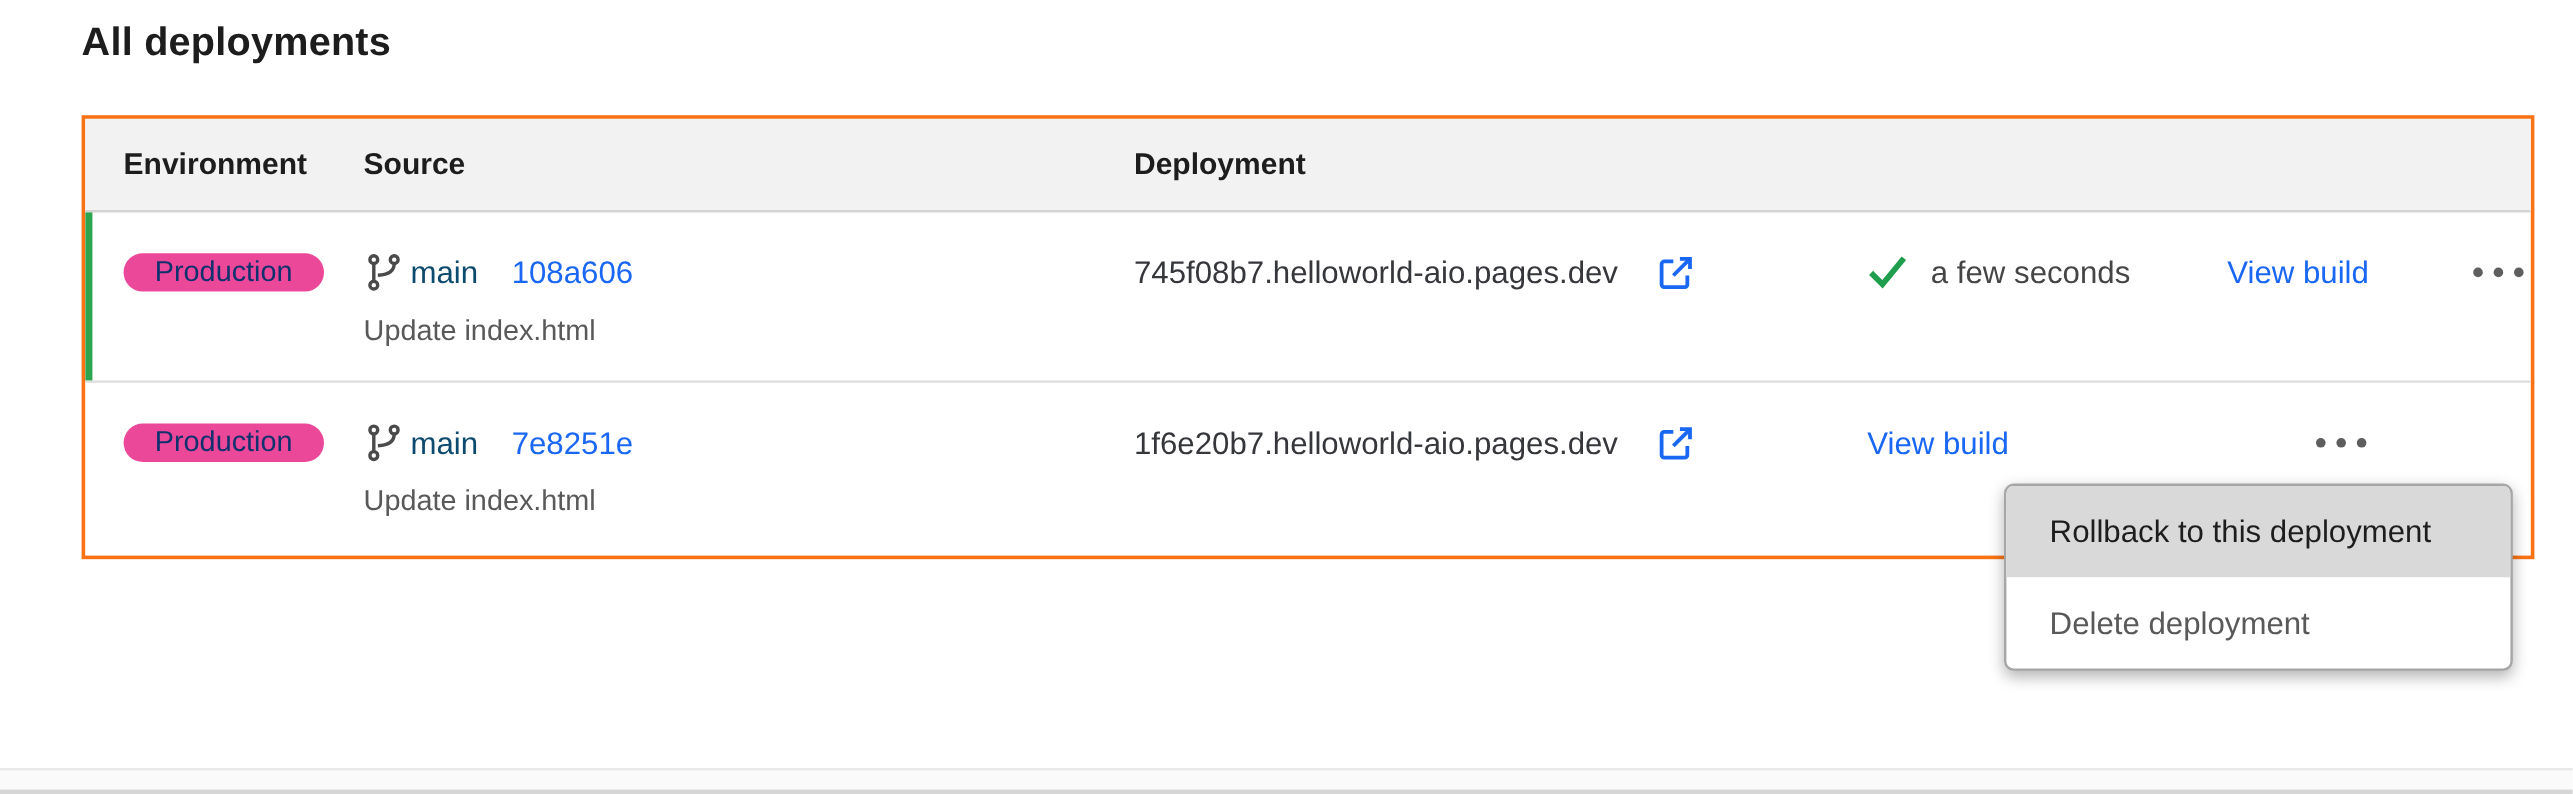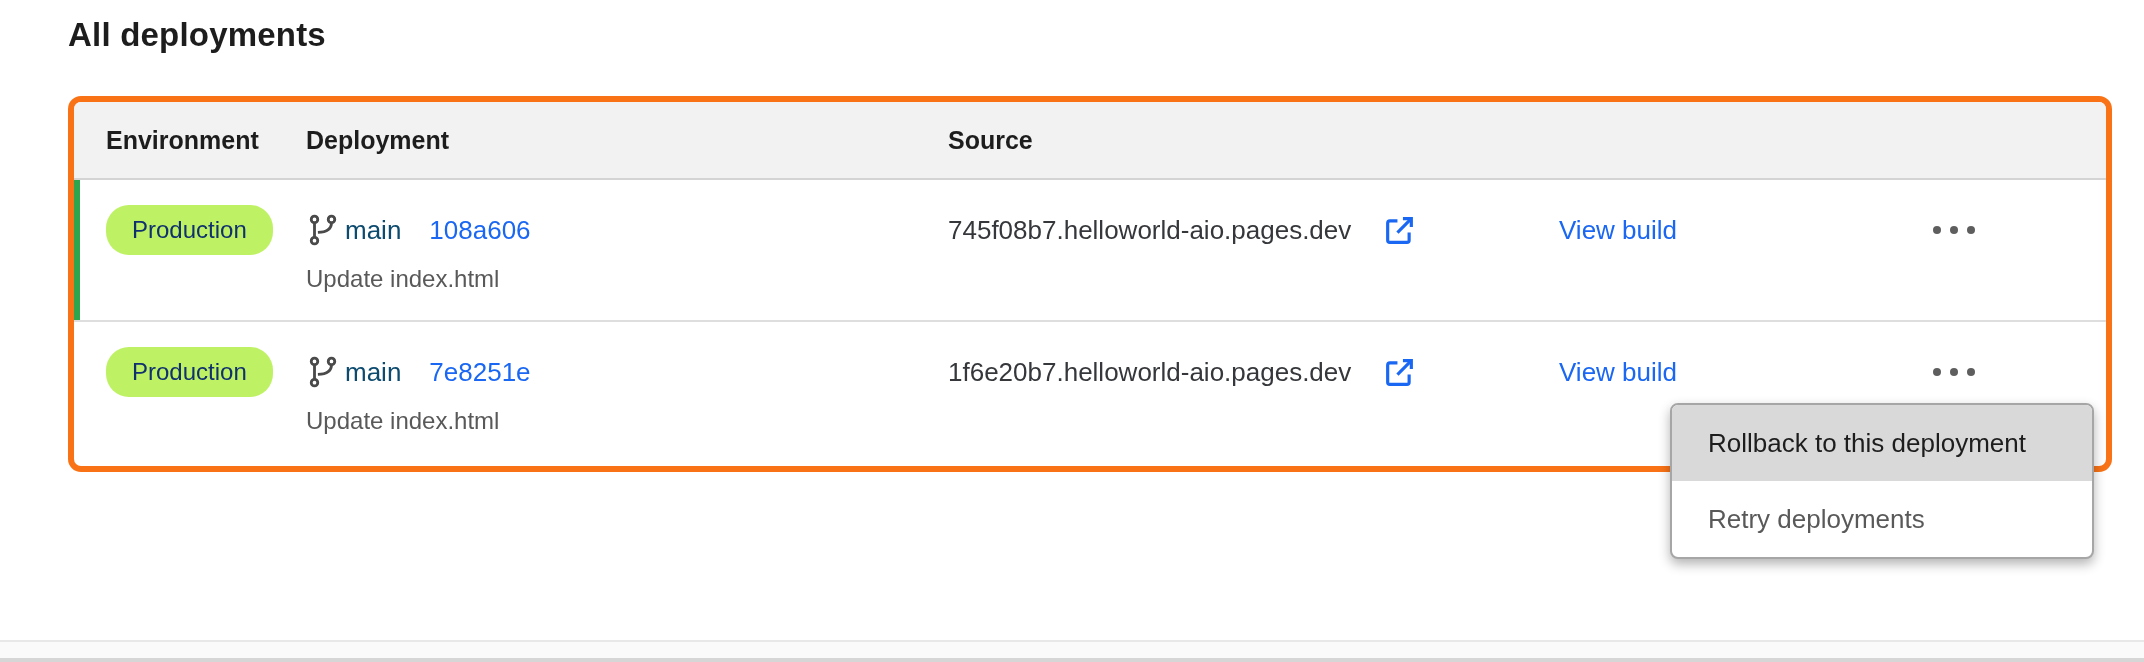--- a/index.html
+++ b/index.html
@@ -9,21 +9,21 @@
     font-family:"Liberation Sans", sans-serif;
     -webkit-font-smoothing:antialiased;
   }
   .page-title {
     position:absolute; left:68px; top:16px; margin:0;
     font-size:33px; font-weight:600; color:#1d1d1d; letter-spacing:0.2px;
   }
   
   .deploy-table {
     position:absolute; left:68px; top:96px; width:2044px;
-    border:6px solid #f97316; border-radius:13px; background:#fff;
+    border:3px solid #f97316; border-radius:0; background:#fff;
     box-sizing:border-box; overflow:hidden;
   }
   .grid-cols {
     display:grid;
     grid-template-columns:200px 642px 611px 300px 190px 1fr;
     padding:0 28px 0 32px;
   }
   .thead {
     height:76px; align-items:center;
     background:#f2f2f2; border-bottom:2px solid #d4d4d4;
@@ -34,22 +34,22 @@
     position:relative; height:142px; box-sizing:border-box;
     padding-top:26px; padding-bottom:0; align-items:start;
   }
   .trow.first { border-bottom:2px solid #dedede; }
   .trow.second { height:144px; }
   .active-bar {
     position:absolute; left:0; top:0; bottom:0; width:6px; background:#2da44e;
   }
   .lineA { display:flex; align-items:center; height:48px; }
   .badge {
-    display:inline-flex; align-items:center; height:50px; padding:0 26px;
-    border-radius:23px; background:#bef264; color:#10316e; font-size:24px;
+    display:inline-flex; align-items:center; height:32px; padding:0 26px;
+    border-radius:23px; background:#ec4899; color:#10316e; font-size:24px;
   }
   .branch-icon svg { width:34px; height:34px; display:block; }
   .branch-name { font-size:26px; font-weight:400; color:#0c4a6e; margin-left:5px; }
   .commit-link { font-size:26px; color:#1967f2; text-decoration:none; margin-left:28px; cursor:pointer; }
   .commit-msg { margin-top:11px; font-size:24px; color:#595959; }
   .url-wrap { gap:32px; }
   .url-text { font-size:26px; color:#35373b; text-decoration:none; cursor:pointer; }
   .ext-icon svg { width:33px; height:33px; display:block; }
   .status-wrap { gap:19px; font-size:26px; color:#454545; }
   .check-icon svg { width:34px; height:34px; display:block; }
@@ -83,22 +83,22 @@
 </style>
 </head>
 <body>
 
 <h1 class="page-title">All deployments</h1>
 
 <section class="deploy-table">
 
   <div class="thead grid-cols">
     <div>Environment</div>
+    <div>Source</div>
     <div>Deployment</div>
-    <div>Source</div>
   </div>
 
   <div class="trow first grid-cols">
     <span class="active-bar"></span>
     <div class="lineA">
       <span class="badge">Production</span>
     </div>
     <div>
       <div class="lineA">
         <span class="branch-icon">
@@ -116,20 +116,28 @@
     </div>
     <div class="lineA url-wrap">
       <a class="url-text">745f08b7.helloworld-aio.pages.dev</a>
       <a class="ext-icon">
         <svg viewBox="0 0 24 24" fill="none" stroke="#1967f2" stroke-width="2.3">
           <path d="M19 13.5 V19 a1.6 1.6 0 0 1 -1.6 1.6 H5 A1.6 1.6 0 0 1 3.4 19 V6.6 A1.6 1.6 0 0 1 5 5 h5.5"></path>
           <polyline points="14.5 3.4 20.6 3.4 20.6 9.5"></polyline>
           <line x1="10.5" y1="13.5" x2="20.4" y2="3.6"></line>
         </svg>
       </a>
+    </div>
+    <div class="lineA status-wrap">
+      <span class="check-icon">
+        <svg viewBox="0 0 24 24" fill="none" stroke="#1f9e4e" stroke-width="3.4" stroke-linecap="square">
+          <polyline points="3.5 13.5 9 19 20.5 5"></polyline>
+        </svg>
+      </span>
+      <span>a few seconds</span>
     </div>
     <div>
       <a class="view-link">View build</a>
     </div>
     <div class="lineA dots-cell">
       <button class="dots-btn">
         <span class="dot"></span>
           <span class="dot"></span>
           <span class="dot"></span>
       </button>
@@ -174,16 +182,16 @@
           <span class="dot"></span>
           <span class="dot"></span>
       </button>
     </div>
   </div>
 
 </section>
 
 <div class="context-menu">
   <div class="menu-item highlighted">Rollback to this deployment</div>
-  <div class="menu-item">Retry deployments</div>
+  <div class="menu-item">Delete deployment</div>
 </div>
 
 <div class="page-bottom"></div>
 
 </body></html>

